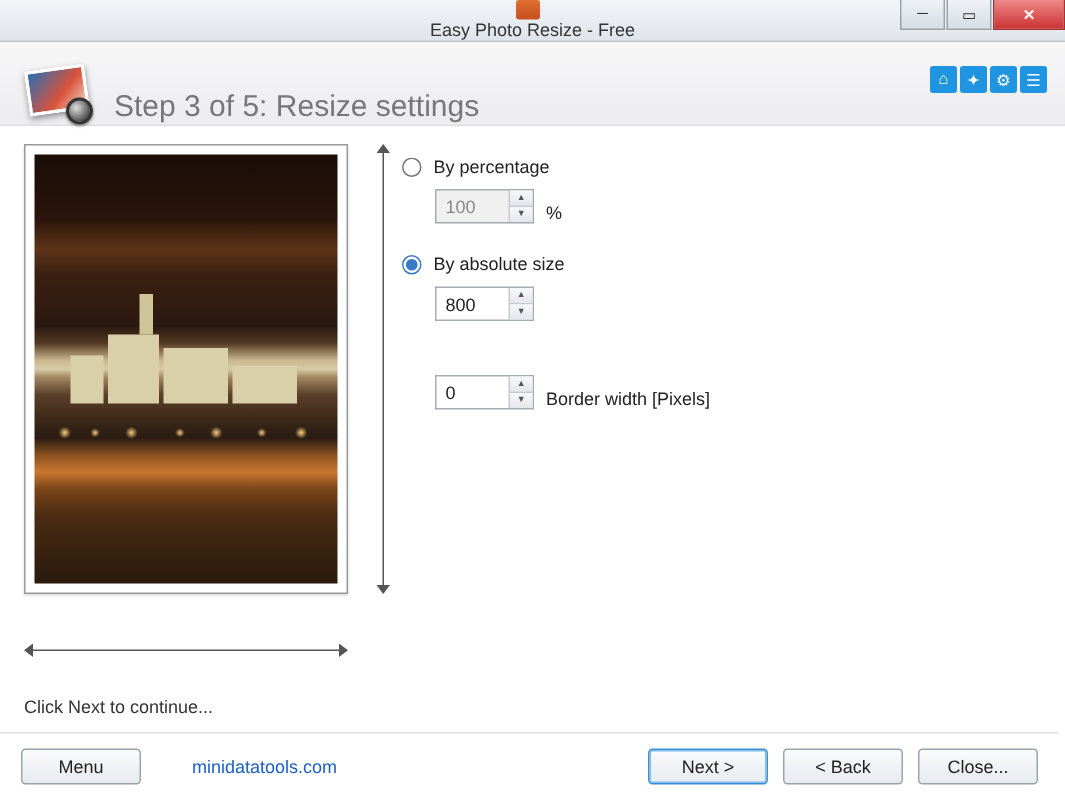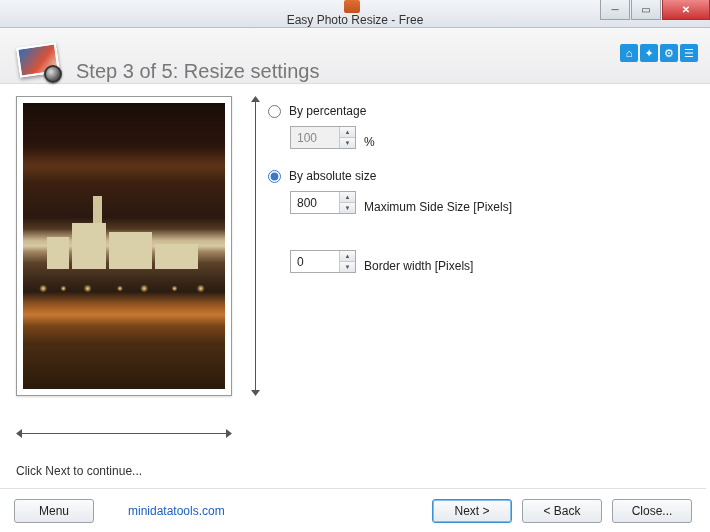--- a/index.html
+++ b/index.html
@@ -178,21 +178,20 @@
       <span>By absolute size</span>
     </div>
     <div class="row indent">
       <div class="spin">
         <input value="800" style="">
         <div class="btns">
           <div class="sb">▲</div>
           <div class="sb">▼</div>
         </div>
       </div>
-      <span>Maximum Side Size [Pixels]</span>
     </div>
 
     <div style="height:16px"></div>
 
     <div class="row indent">
       <div class="spin">
         <input value="0" style="">
         <div class="btns">
           <div class="sb">▲</div>
           <div class="sb">▼</div>

